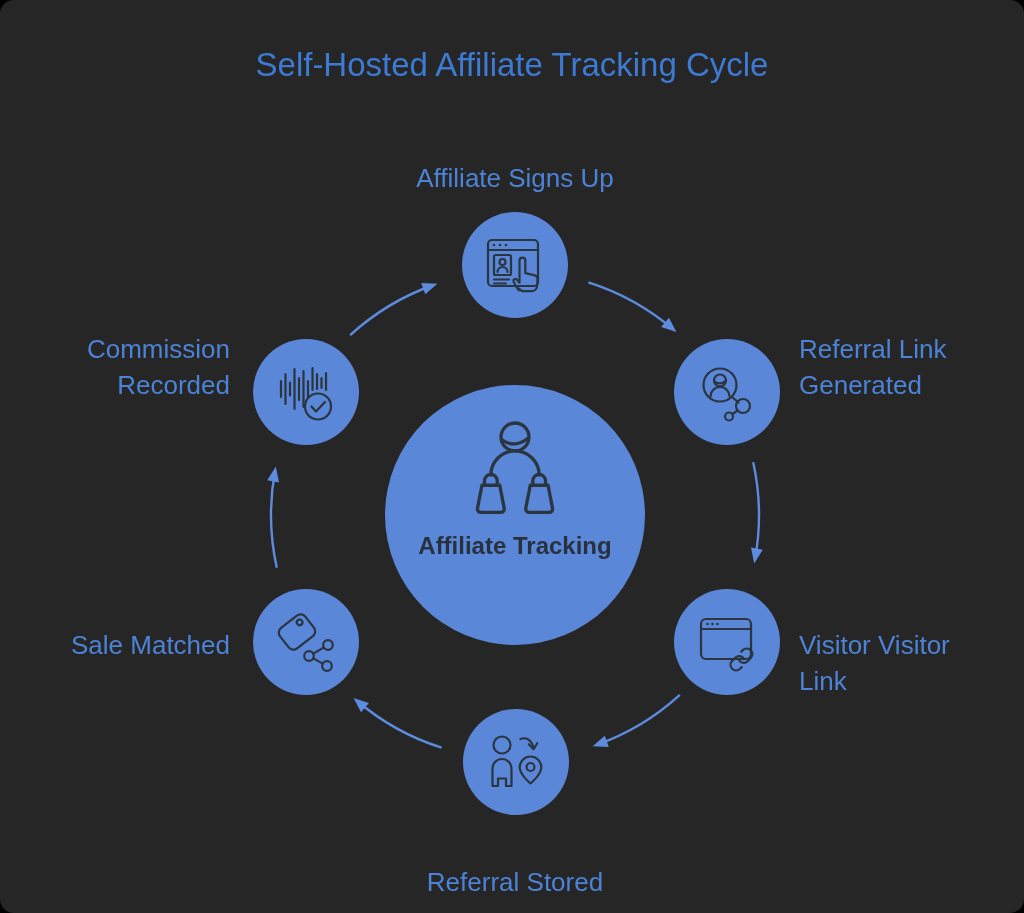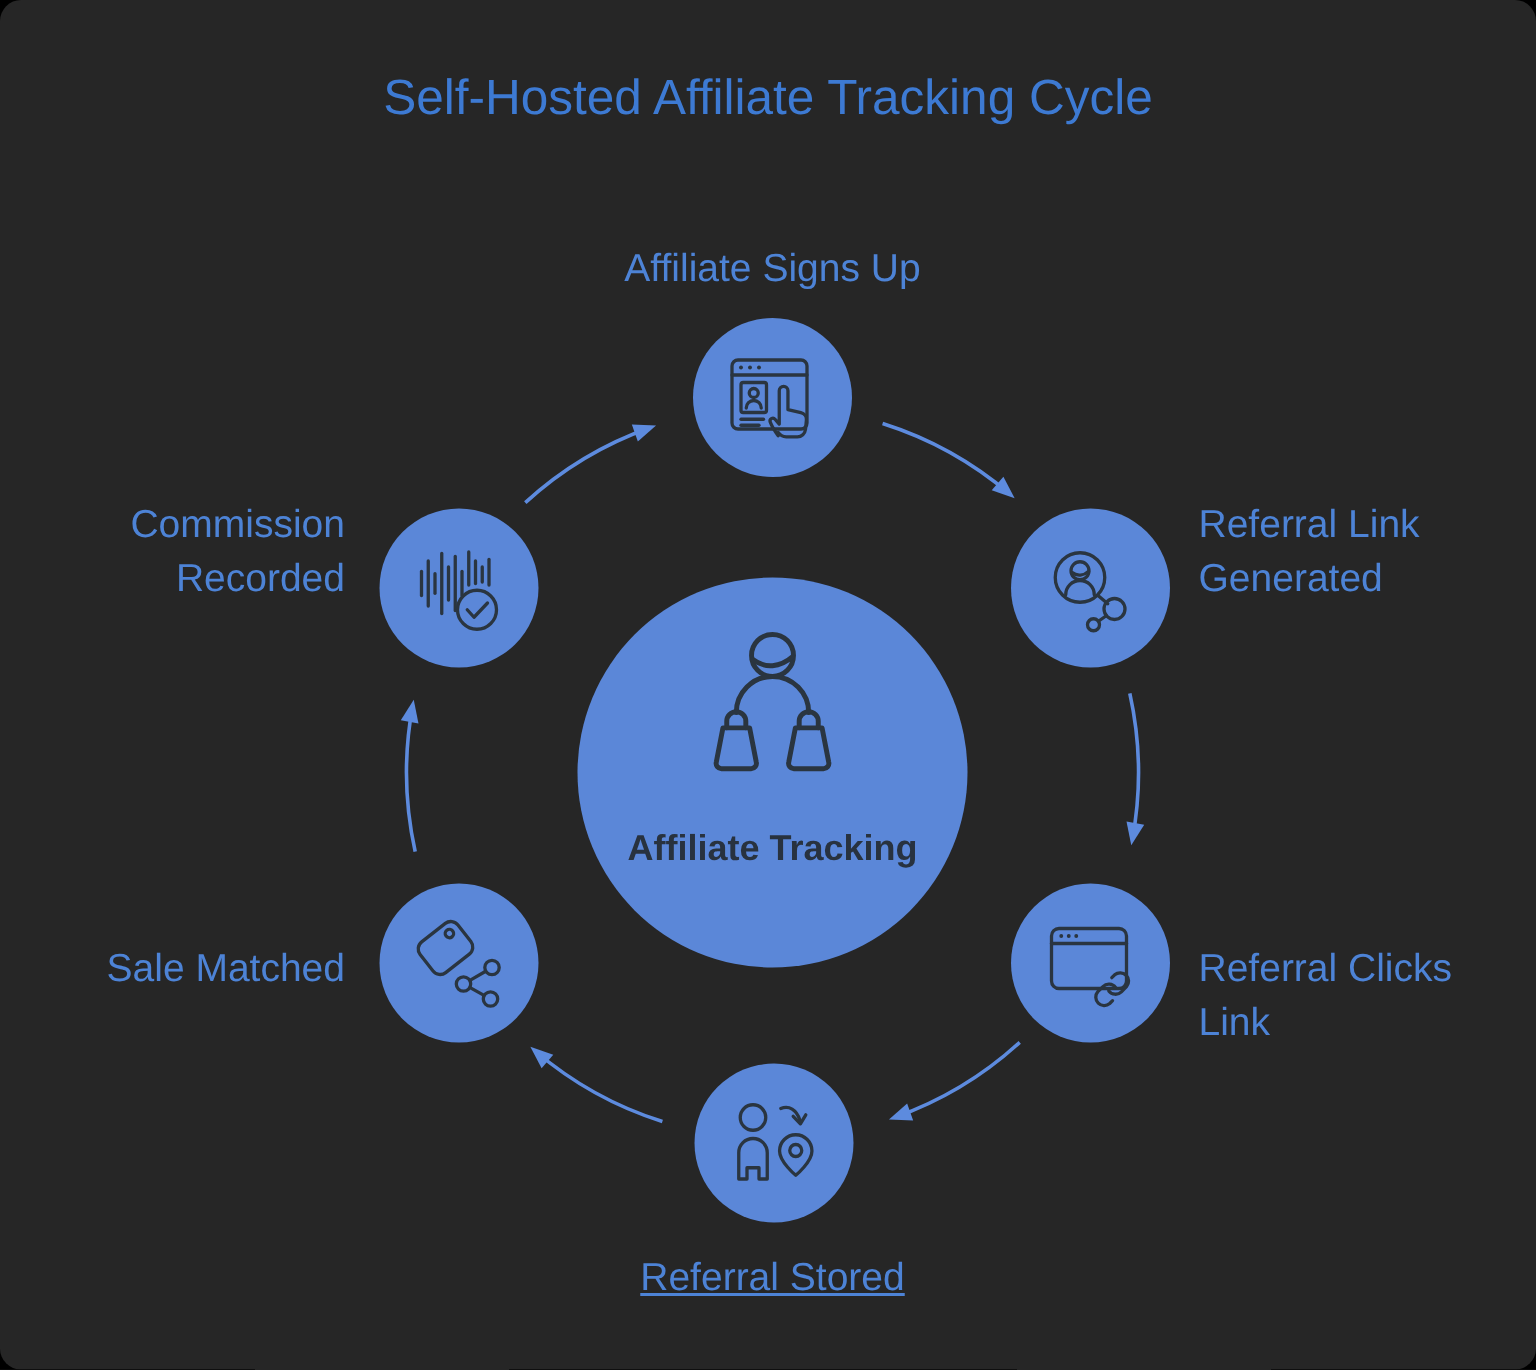--- a/index.html
+++ b/index.html
@@ -29,39 +29,39 @@
     stroke-width:2.2;stroke-linecap:round;stroke-linejoin:round;
   }
   .node svg .fill,.center-icon .fill{fill:var(--color-icon_stroke,#2a3540);stroke:none;}
   .center-node{
     position:absolute;left:385px;top:385px;width:260px;height:260px;border-radius:50%;
     background:var(--color-accent_fill,#5b87d8);
     display:flex;flex-direction:column;align-items:center;
   }
   .center-icon{width:122px;height:122px;margin-top:24px;stroke-width:2.6;}
   .center-label{
-    margin-top:20px;text-align:right;font-weight:700;font-size:24px;line-height:29px;
+    margin-top:0;text-align:right;font-weight:700;font-size:24px;line-height:29px;
     color:var(--color-center_text,#28323f);
   }
   .label{
     position:absolute;font-size:26px;line-height:36px;
     color:var(--color-label_text,#4d83d6);
   }
   .label.c{text-align:center;}
   .label.r{text-align:right;}
   .n-top{left:462px;top:212px;}
   .n-ru{left:674px;top:339px;}
   .n-rl{left:674px;top:589px;}
   .n-bottom{left:463px;top:709px;}
   .n-ll{left:253px;top:589px;}
   .n-lu{left:253px;top:339px;}
   .l-top{left:265px;top:160px;width:500px;}
   .l-ru{left:799px;top:331px;width:195px;}
   .l-rl{left:799px;top:627px;width:195px;}
-  .l-bottom{left:265px;top:833px;width:500px;text-decoration:underline;}
+  .l-bottom{left:265px;top:864px;width:500px;}
   .l-ll{right:794px;top:627px;width:250px;}
   .l-lu{right:794px;top:331px;width:250px;}
 </style>
 </head>
 <body>
 
 <div class="canvas">
 
   <h1 class="title">Self-Hosted Affiliate Tracking Cycle</h1>
 
@@ -173,18 +173,18 @@
       <line x1="43" y1="14" x2="43" y2="29"></line>
       <line x1="47.5" y1="18" x2="47.5" y2="28"></line>
       <line x1="52" y1="13" x2="52" y2="30"></line>
       <circle cx="44" cy="46.5" r="13"></circle>
       <path d="M37.5 46.5 l4.5 5 L51 42"></path>
     </svg>
   </div>
 
   <div class="label c l-top">Affiliate Signs Up</div>
   <div class="label l-ru">Referral Link Generated</div>
-  <div class="label l-rl">Referral Clicks Link</div>
+  <div class="label l-rl">Visitor Visitor Link</div>
   <div class="label c l-bottom">Referral Stored</div>
   <div class="label r l-ll">Sale Matched</div>
   <div class="label r l-lu">Commission Recorded</div>
 
 </div>
 
 </body></html>

